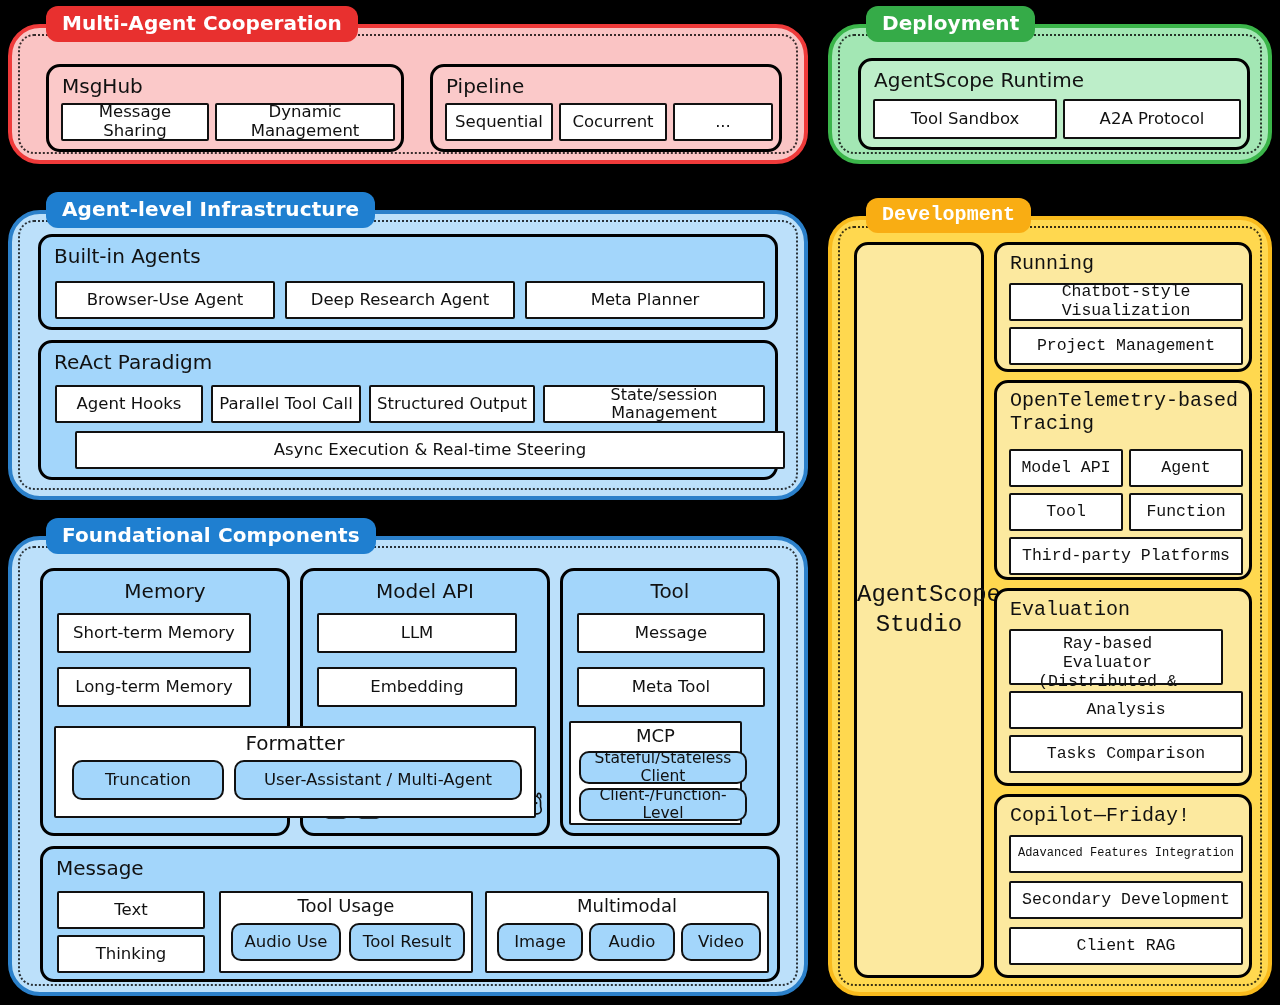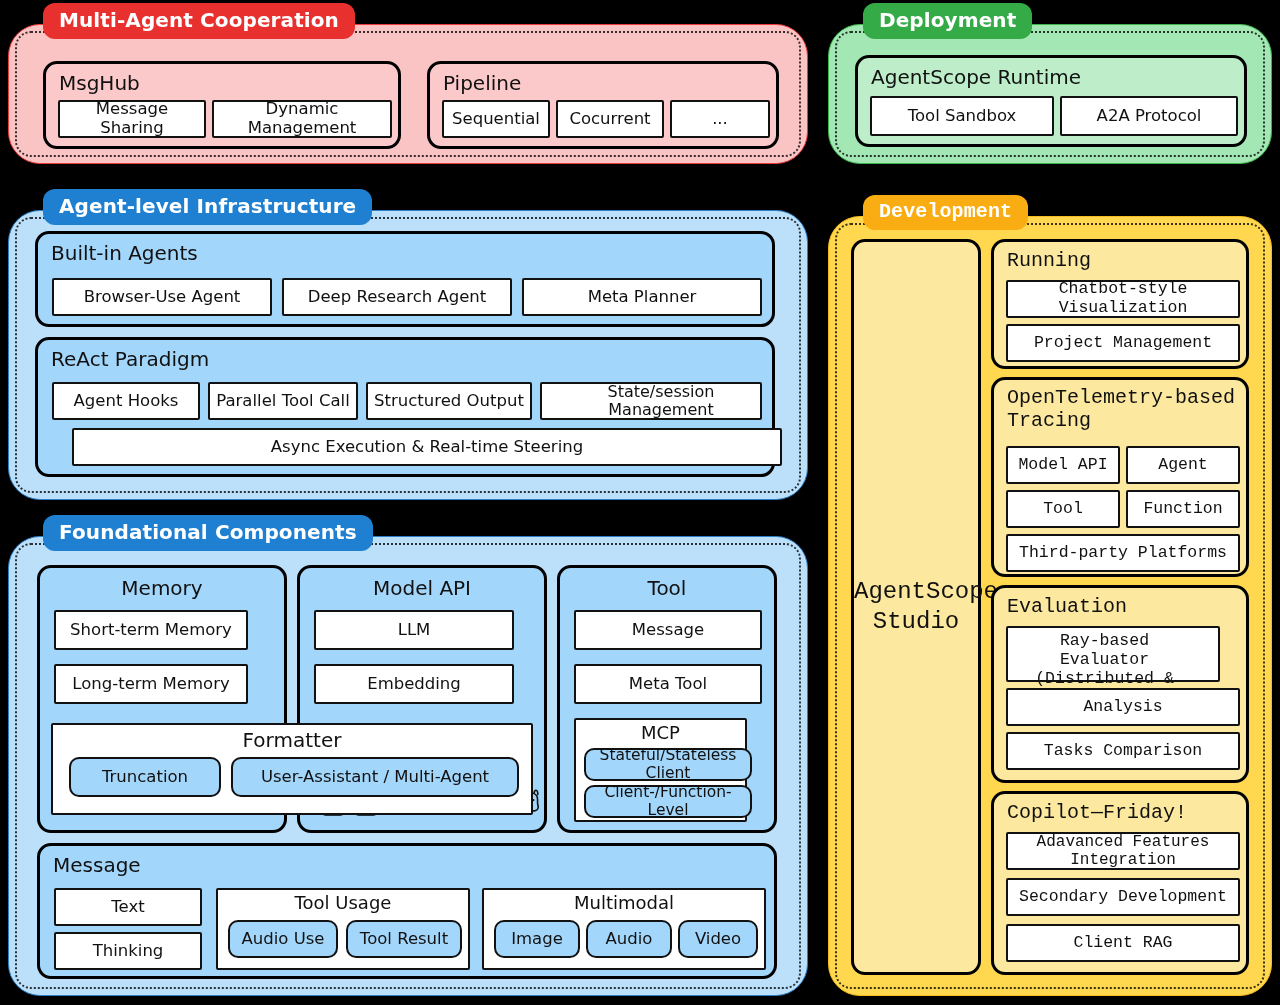--- a/index.html
+++ b/index.html
@@ -12,21 +12,21 @@
     position: relative;
     width: 1280px; height: 1005px;
     background: #000;
     overflow: hidden;
   }
 
   
   .group {
     position: absolute;
     border-radius: 32px;
-    border: 1px solid #7f1d1d;
+    border: 4px solid #7f1d1d;
   }
   .group::after {
     content: "";
     position: absolute;
     inset: 6px;
     border-radius: 16px;
     border: 2px dotted rgba(0,0,0,.78);
     pointer-events: none;
   }
   .tab {
@@ -225,21 +225,21 @@
       <div class="panel-title center" style="top:4px;">Formatter</div>
       <div class="pill bluepill" style="left:16px; top:32px; width:152px; height:40px;">Truncation</div>
       <div class="pill bluepill" style="left:178px; top:32px; width:288px; height:40px;">User-Assistant / Multi-Agent</div>
     </div>
 
     <div class="panel bluepanel" style="left:548px; top:28px; width:220px; height:268px;">
       <div class="panel-title center">Tool</div>
       <div class="leaf" style="left:14px; top:42px; width:188px; height:40px;">Message</div>
       <div class="leaf" style="left:14px; top:96px; width:188px; height:40px;">Meta Tool</div>
 
-      <div class="leaf" style="left:14px; top:150px; width:173px; height:104px; display:block; padding:8px;">
+      <div class="leaf" style="left:6px; top:150px; width:173px; height:104px; display:block; padding:8px;">
         <div class="panel-title center" style="top:3px; font-size:18px;">MCP</div>
         <div class="pill bluepill" style="left:8px; top:28px; width:168px; height:33px; font-size:15.5px;">Stateful/Stateless Client</div>
         <div class="pill bluepill" style="left:8px; top:65px; width:168px; height:33px; font-size:15.5px;">Client-/Function-Level</div>
       </div>
     </div>
 
     <div class="panel bluepanel" style="left:28px; top:306px; width:740px; height:136px;">
       <div class="panel-title left">Message</div>
 
       <div class="leaf" style="left:14px; top:42px; width:148px; height:38px;">Text</div>
@@ -290,19 +290,19 @@
       <div class="leaf" style="left:12px; top:38px; width:214px; height:56px; display:block; padding:4px 21px 0 4px;">
         <div>Ray-based Evaluator</div>
         <div>(Distributed &amp; Parallel)</div>
       </div>
       <div class="leaf" style="left:12px; top:100px; width:234px; height:38px;">Analysis</div>
       <div class="leaf" style="left:12px; top:144px; width:234px; height:38px;">Tasks Comparison</div>
     </div>
 
     <div class="panel yellowpanel" style="left:162px; top:574px; width:258px; height:184px;">
       <div class="panel-title left">Copilot—Friday!</div>
-      <div class="leaf" style="left:12px; top:38px; width:234px; height:38px; font-size:16px;">Adavanced Features Integration</div>
+      <div class="leaf" style="left:12px; top:38px; width:234px; height:38px; font-size:12px;">Adavanced Features Integration</div>
       <div class="leaf" style="left:12px; top:84px; width:234px; height:38px;">Secondary Development</div>
       <div class="leaf" style="left:12px; top:130px; width:234px; height:38px;">Client RAG</div>
     </div>
   </div>
 
 </div>
 
 </body></html>

